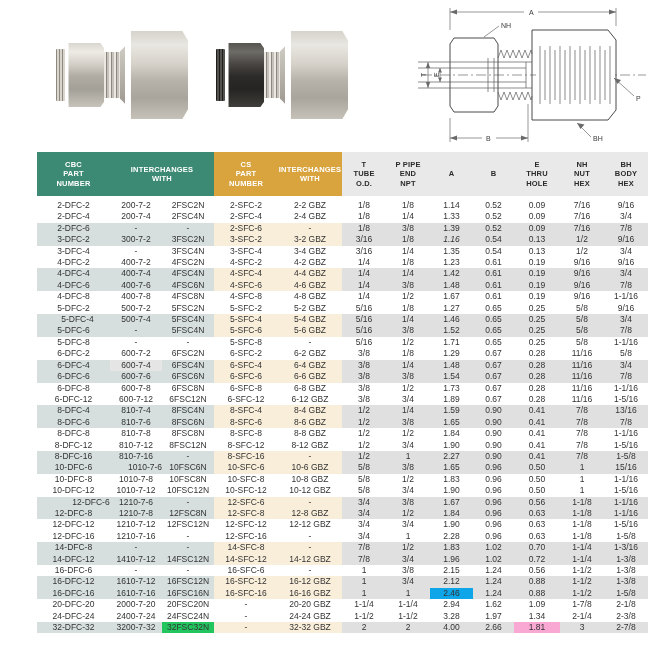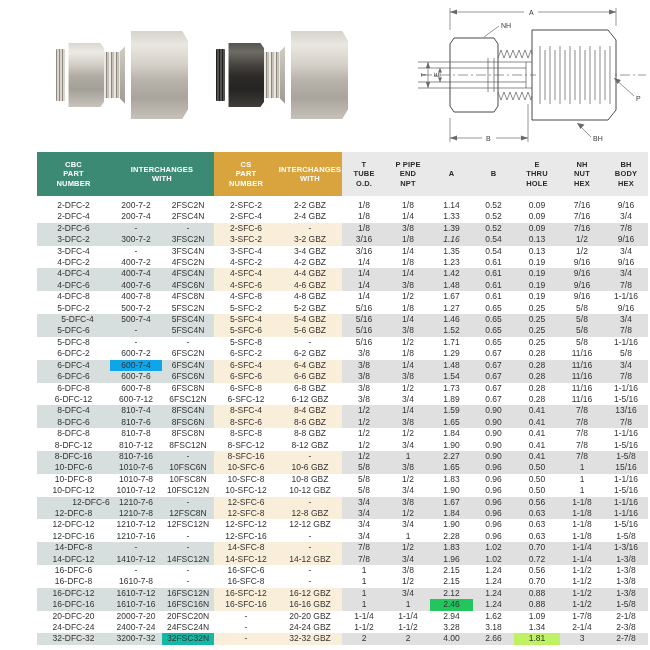--- a/index.html
+++ b/index.html
@@ -426,21 +426,21 @@
         <td>3/8</td>
         <td>1/8</td>
         <td>1.29</td>
         <td>0.67</td>
         <td>0.28</td>
         <td>11/16</td>
         <td>5/8</td>
       </tr>
       <tr>
         <td style="background: rgb(214, 222, 222);">6-DFC-4</td>
-        <td style="background: #0ea5e9;">600-7-4</td>
+        <td style="background: #e5e5e5;">600-7-4</td>
         <td style="background: rgb(214, 222, 222);">6FSC4N</td>
         <td style="background: rgb(249, 238, 218);">6-SFC-4</td>
         <td style="background: rgb(249, 238, 218);">6-4 GBZ</td>
         <td style="background: rgb(224, 224, 224);">3/8</td>
         <td style="background: rgb(224, 224, 224);">1/4</td>
         <td style="background: rgb(224, 224, 224);">1.48</td>
         <td style="background: rgb(224, 224, 224);">0.67</td>
         <td style="background: rgb(224, 224, 224);">0.28</td>
         <td style="background: rgb(224, 224, 224);">11/16</td>
         <td style="background: rgb(224, 224, 224);">3/4</td>
@@ -552,21 +552,21 @@
         <td style="background: rgb(224, 224, 224);">1/2</td>
         <td style="background: rgb(224, 224, 224);">1</td>
         <td style="background: rgb(224, 224, 224);">2.27</td>
         <td style="background: rgb(224, 224, 224);">0.90</td>
         <td style="background: rgb(224, 224, 224);">0.41</td>
         <td style="background: rgb(224, 224, 224);">7/8</td>
         <td style="background: rgb(224, 224, 224);">1-5/8</td>
       </tr>
       <tr>
         <td style="background: rgb(214, 222, 222);">10-DFC-6</td>
-        <td style="background: rgb(214, 222, 222);">1010-7-6</td>
+        <td style="background: rgb(214, 222, 222); text-align: right;">1010-7-6</td>
         <td style="background: rgb(214, 222, 222);">10FSC6N</td>
         <td style="background: rgb(249, 238, 218);">10-SFC-6</td>
         <td style="background: rgb(249, 238, 218);">10-6 GBZ</td>
         <td style="background: rgb(224, 224, 224);">5/8</td>
         <td style="background: rgb(224, 224, 224);">3/8</td>
         <td style="background: rgb(224, 224, 224);">1.65</td>
         <td style="background: rgb(224, 224, 224);">0.96</td>
         <td style="background: rgb(224, 224, 224);">0.50</td>
         <td style="background: rgb(224, 224, 224);">1</td>
         <td style="background: rgb(224, 224, 224);">15/16</td>
@@ -691,34 +691,20 @@
         <td>-</td>
         <td>1</td>
         <td>3/8</td>
         <td>2.15</td>
         <td>1.24</td>
         <td>0.56</td>
         <td>1-1/2</td>
         <td>1-3/8</td>
       </tr>
       <tr>
-        <td>16-DFC-8</td>
-        <td>1610-7-8</td>
-        <td>-</td>
-        <td>16-SFC-8</td>
-        <td>-</td>
-        <td>1</td>
-        <td>1/2</td>
-        <td>2.15</td>
-        <td>1.24</td>
-        <td>0.70</td>
-        <td>1-1/2</td>
-        <td>1-3/8</td>
-      </tr>
-      <tr>
         <td style="background: rgb(214, 222, 222);">16-DFC-12</td>
         <td style="background: rgb(214, 222, 222);">1610-7-12</td>
         <td style="background: rgb(214, 222, 222);">16FSC12N</td>
         <td style="background: rgb(249, 238, 218);">16-SFC-12</td>
         <td style="background: rgb(249, 238, 218);">16-12 GBZ</td>
         <td style="background: rgb(224, 224, 224);">1</td>
         <td style="background: rgb(224, 224, 224);">3/4</td>
         <td style="background: rgb(224, 224, 224);">2.12</td>
         <td style="background: rgb(224, 224, 224);">1.24</td>
         <td style="background: rgb(224, 224, 224);">0.88</td>
@@ -726,21 +712,21 @@
         <td style="background: rgb(224, 224, 224);">1-3/8</td>
       </tr>
       <tr>
         <td style="background: rgb(214, 222, 222);">16-DFC-16</td>
         <td style="background: rgb(214, 222, 222);">1610-7-16</td>
         <td style="background: rgb(214, 222, 222);">16FSC16N</td>
         <td style="background: rgb(249, 238, 218);">16-SFC-16</td>
         <td style="background: rgb(249, 238, 218);">16-16 GBZ</td>
         <td style="background: rgb(224, 224, 224);">1</td>
         <td style="background: rgb(224, 224, 224);">1</td>
-        <td style="background: #22c55e;">2.46</td>
+        <td style="background: #0ea5e9;">2.46</td>
         <td style="background: rgb(224, 224, 224);">1.24</td>
         <td style="background: rgb(224, 224, 224);">0.88</td>
         <td style="background: rgb(224, 224, 224);">1-1/2</td>
         <td style="background: rgb(224, 224, 224);">1-5/8</td>
       </tr>
       <tr>
         <td>20-DFC-20</td>
         <td>2000-7-20</td>
         <td>20FSC20N</td>
         <td>-</td>
@@ -755,33 +741,33 @@
       </tr>
       <tr>
         <td>24-DFC-24</td>
         <td>2400-7-24</td>
         <td>24FSC24N</td>
         <td>-</td>
         <td>24-24 GBZ</td>
         <td>1-1/2</td>
         <td>1-1/2</td>
         <td>3.28</td>
-        <td>3.18</td>
+        <td>1.97</td>
         <td>1.34</td>
         <td>2-1/4</td>
         <td>2-3/8</td>
       </tr>
       <tr>
         <td style="background: rgb(214, 222, 222);">32-DFC-32</td>
         <td style="background: rgb(214, 222, 222);">3200-7-32</td>
-        <td style="background: #14b8a6;">32FSC32N</td>
+        <td style="background: #22c55e;">32FSC32N</td>
         <td style="background: rgb(249, 238, 218);">-</td>
         <td style="background: rgb(249, 238, 218);">32-32 GBZ</td>
         <td style="background: rgb(224, 224, 224);">2</td>
         <td style="background: rgb(224, 224, 224);">2</td>
         <td style="background: rgb(224, 224, 224);">4.00</td>
         <td style="background: rgb(224, 224, 224);">2.66</td>
-        <td style="background: #bef264; margin-top: 36px;">1.81</td>
+        <td style="background: #f9a8d4; margin-top: 36px;">1.81</td>
         <td style="background: rgb(224, 224, 224);">3</td>
         <td style="background: rgb(224, 224, 224);">2-7/8</td>
       </tr>
     </tbody>
 </table>
 
 </body></html>

